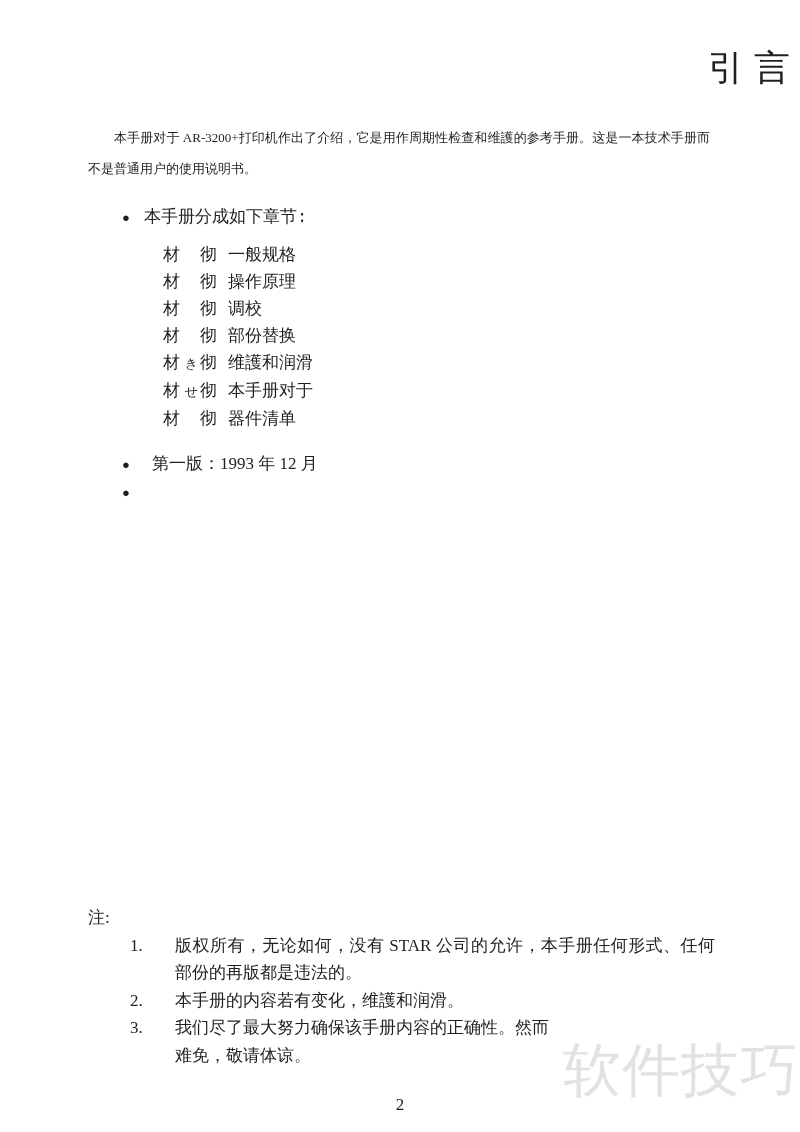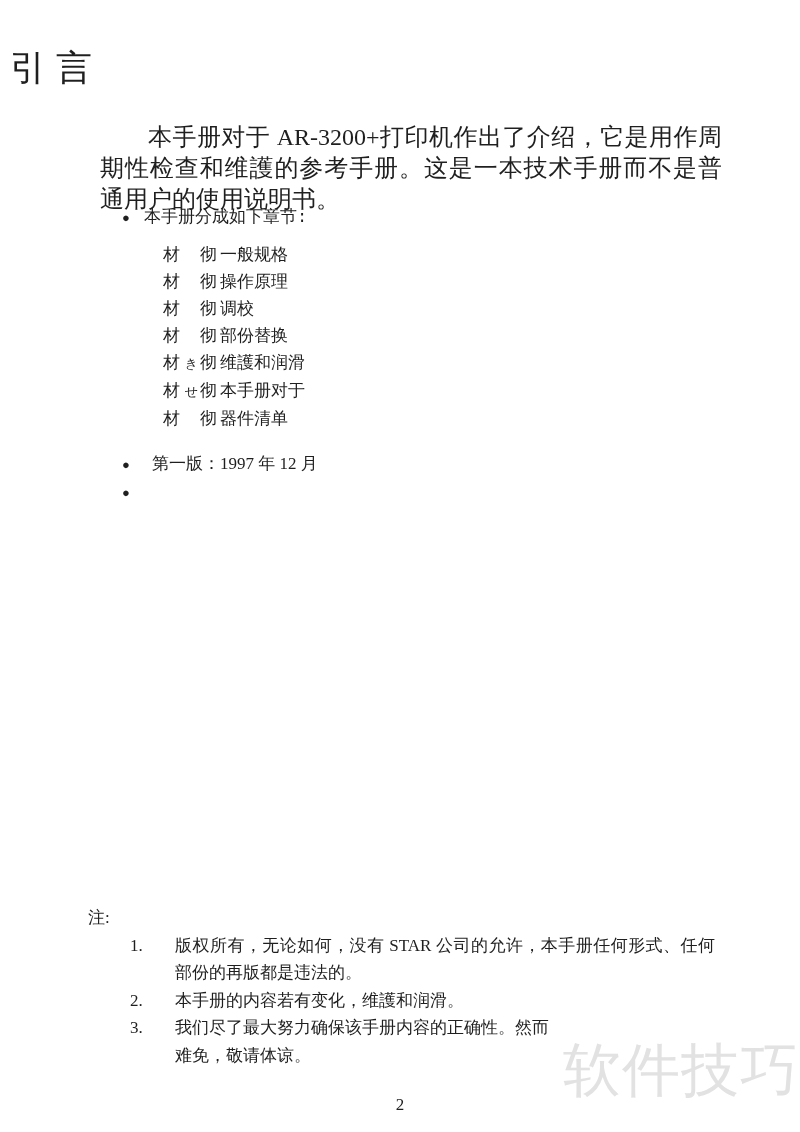--- a/index.html
+++ b/index.html
@@ -15,32 +15,32 @@
     background: #ffffff;
     font-family: "Liberation Serif", "DejaVu Serif", serif;
     color: #1f1f1f;
     overflow: hidden;
   }
   .doc-title {
     position: absolute;
     top: 44px;
     left: 0;
     width: 100%;
-    text-align: left;
+    text-align: right;
     font-size: 36px;
     letter-spacing: 10px;
     text-indent: 10px;
     white-space: nowrap;
   }
   .intro {
     position: absolute;
     top: 122px;
-    left: 100px;
+    left: 88px;
     width: 622px;
-    font-size: 24px;
+    font-size: 13px;
     line-height: 31px;
     text-indent: 2em;
     text-align: justify;
     white-space: pre-line;
   }
   .chapters {
     position: absolute;
     top: 206px;
     left: 122px;
     font-size: 17px;
@@ -60,21 +60,21 @@
   .chapters-heading .heading-text { margin-left: 8px; font-family: Liberation Mono, monospace; }
   .chapter-row {
     display: flex;
     margin-left: 41px;
     line-height: 27px;
     align-items: baseline;
   }
   .cr-p1 { width: 20px; }
   .cr-mid { width: 17px; font-size: 13px; text-align: center; }
   .cr-p2 { width: 20px; }
-  .cr-title { margin-left: 0; }
+  .cr-title { margin-left: 8px; }
   .editions {
     position: absolute;
     top: 450px;
     left: 122px;
     font-size: 17px;
   }
   .edition-row {
     display: flex;
     align-items: baseline;
     line-height: 27.5px;
@@ -173,21 +173,21 @@
       <span class="cr-p1">材</span>
       <span class="cr-mid"></span>
       <span class="cr-p2">彻</span>
       <span class="cr-title">器件清单</span>
     </div>
   </div>
 
   <div class="editions">
     <div class="edition-row">
       <span class="bullet">●</span>
-      <span class="edition-text">第一版：1997 年 12 月</span>
+      <span class="edition-text">第一版：1993 年 12 月</span>
     </div>
     <div class="edition-row">
       <span class="bullet">●</span>
     </div>
   </div>
 
   <div class="notes">
     <div class="notes-label">注:</div>
     <div class="note-item">
       <span class="note-num">1.</span>

